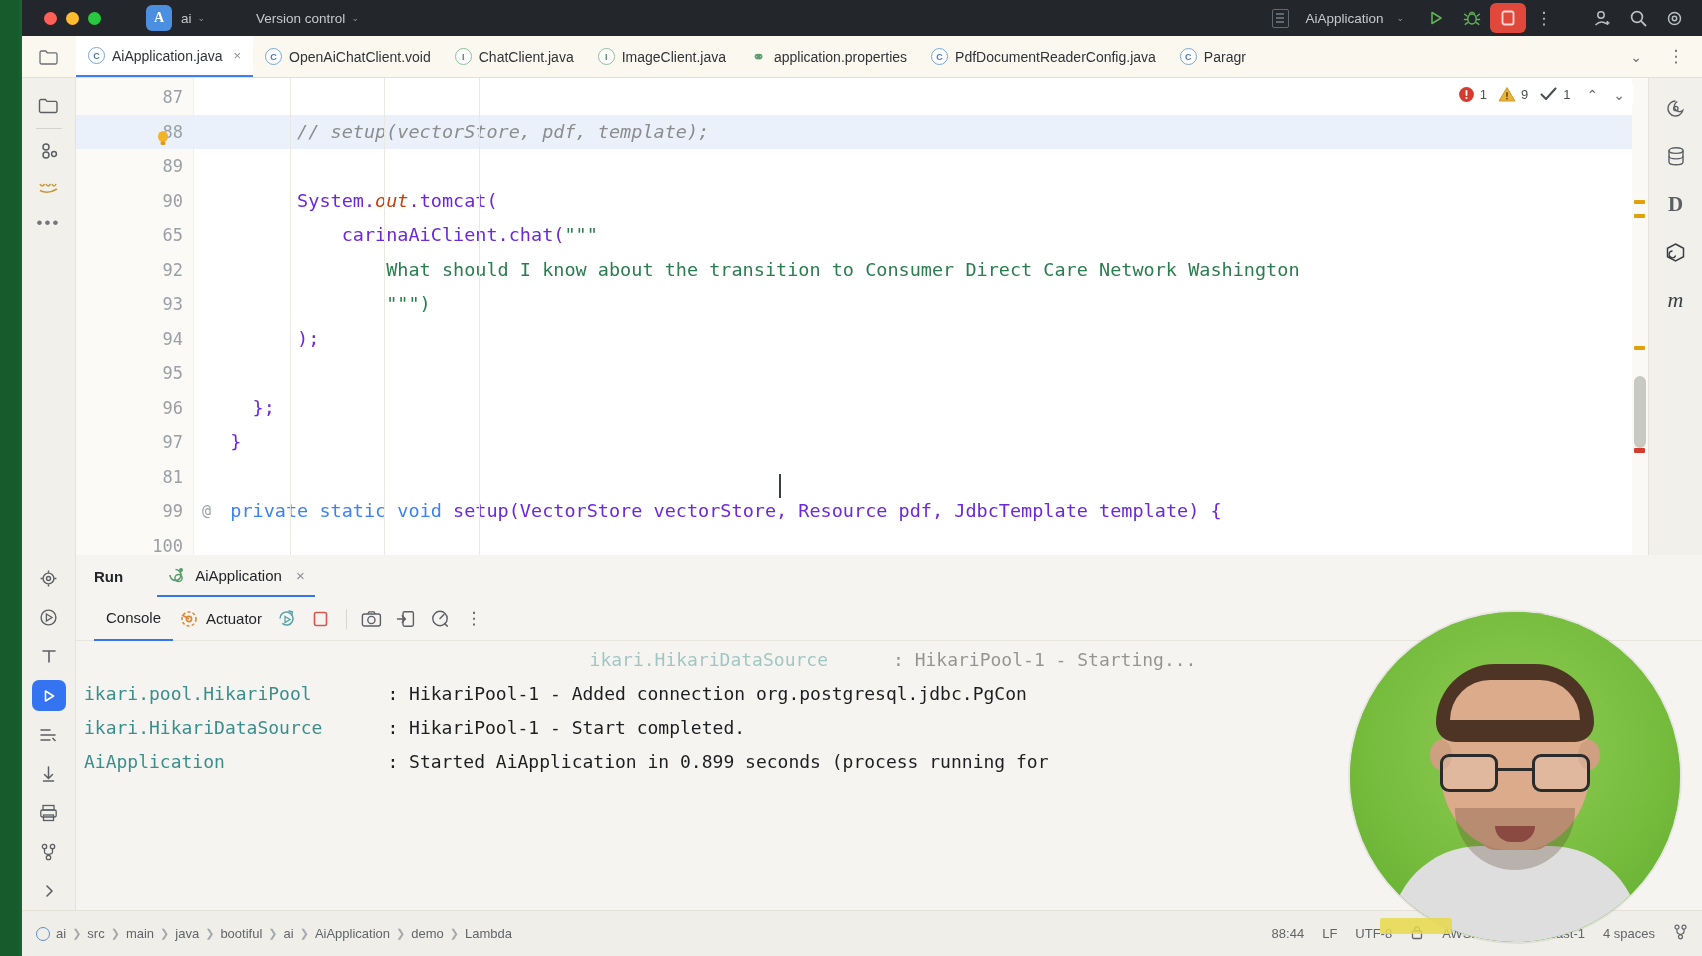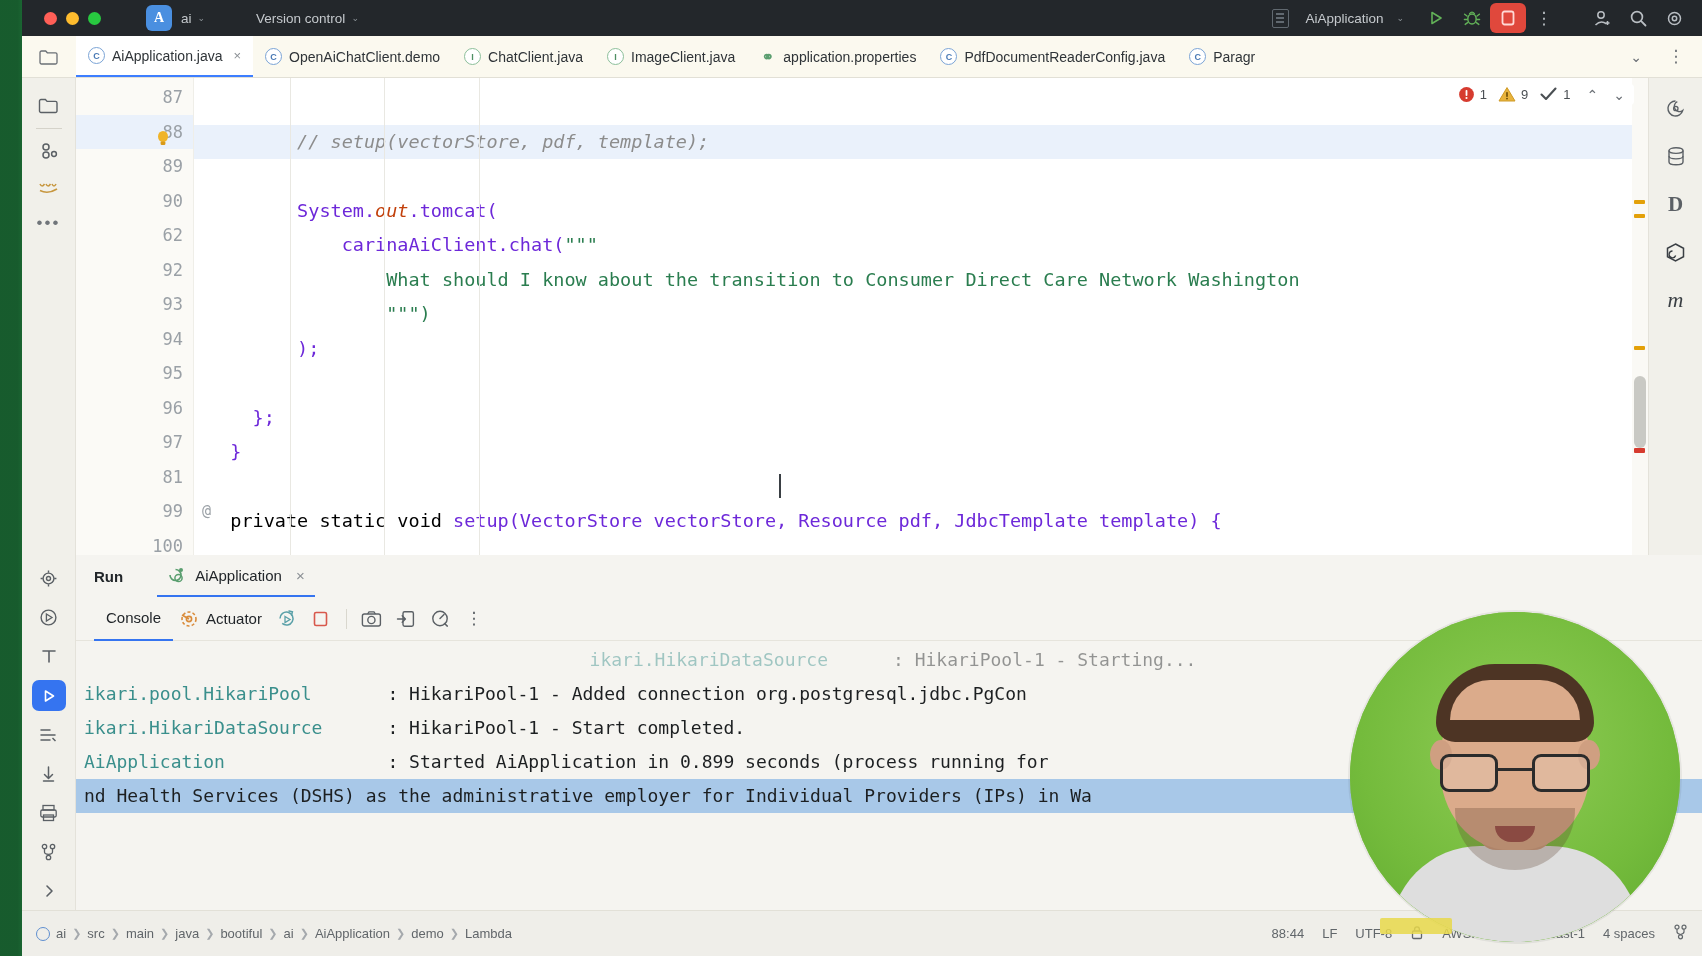--- a/index.html
+++ b/index.html
@@ -75,27 +75,27 @@
   
   .editor{flex:1;position:relative;background:#ffffff;overflow:hidden;}
   .inspect-bar{position:absolute;right:14px;top:6px;display:flex;align-items:center;gap:5px;font-size:13px;color:#555;z-index:6;background:#fff;padding:2px 4px;border-radius:4px;}
   .badge-num{font-size:13px;color:#4a4f53;margin-right:6px;}
   .code-area{position:absolute;inset:0;display:flex;font-family:"DejaVu Sans Mono", monospace;}
   .gutter{width:118px;background:#fbfaf6;padding-top:2px;text-align:right;flex:none;border-right:1px solid #efeee8;}
   .gl{height:34.5px;line-height:34.5px;font-size:17px;color:#9aa0a6;padding-right:10px;position:relative;}
   .gl.hl{background:#eaf1fb;}
   .lamp{position:absolute;left:80px;top:9px;width:14px;height:16px;}
   .fold{position:absolute;right:-18px;top:0;color:#9aa0a6;font-size:15px;}
-  .codecol{flex:1;position:relative;padding-top:12px;overflow:hidden;}
+  .codecol{flex:1;position:relative;padding-top:2px;overflow:hidden;}
   .cl{height:34.5px;line-height:34.5px;font-size:18.5px;white-space:pre;color:#1c1f21;padding-left:14px;}
   .cl.hl{background:#eaf1fb;}
   .indent-guides{position:absolute;left:0;top:0;bottom:0;width:100%;pointer-events:none;}
   .ig{position:absolute;top:0;bottom:0;width:1px;background:#e9e8e2;}
   .cmt{color:#8c8c8c;font-style:italic;}
-  .kw{color:#000000;}
+  .kw{color:#3b82f6;}
   .str{color:#2a7d4f;}
   .fld{color:#c2410c;font-style:italic;}
   .plain{color:#6d28d9;}
   .caret{position:absolute;width:2px;height:24px;background:#3a3f44;}
   .hscroll{position:absolute;left:200px;bottom:6px;width:692px;height:9px;border-radius:5px;background:#c2c2bd;}
   .marker-lane{position:absolute;right:0;top:0;bottom:0;width:16px;background:#faf9f5;}
   .mk{position:absolute;right:3px;width:11px;height:4px;border-radius:1px;}
   .scroll-thumb{position:absolute;right:2px;width:12px;border-radius:6px;background:#c9c9c4;}
 
   
@@ -230,21 +230,21 @@
           </svg>
       </div>
       <div id="tab-list" style="display:flex;align-items:stretch;">
           <div class="tab active">
             <span class="tab-icon j">C</span>
             <span>AiApplication.java</span>
             <span class="x">×</span>
           </div>
           <div class="tab">
             <span class="tab-icon j">C</span>
-            <span>OpenAiChatClient.demo</span>
+            <span>OpenAiChatClient.void</span>
           </div>
           <div class="tab">
             <span class="tab-icon i">I</span>
             <span>ChatClient.java</span>
           </div>
           <div class="tab">
             <span class="tab-icon i">I</span>
             <span>ImageClient.java</span>
           </div>
           <div class="tab">
@@ -321,21 +321,21 @@
 
         <div class="code-area">
           <div class="gutter" id="gutter">
               <div class="gl"><span>87</span></div>
               <div class="gl hl"><span>88</span><span class="lamp"><svg width="14" height="17" viewBox="0 0 14 17">
                     <ellipse cx="7" cy="6.5" rx="5" ry="5.6" fill="#f0b429"></ellipse>
                     <rect x="4.6" y="11.4" width="4.8" height="3.6" rx="1.2" fill="#d99a18"></rect>
                   </svg></span></div>
               <div class="gl"><span>89</span></div>
               <div class="gl"><span>90</span></div>
-              <div class="gl"><span>62</span></div>
+              <div class="gl"><span>65</span></div>
               <div class="gl"><span>92</span></div>
               <div class="gl"><span>93</span></div>
               <div class="gl"><span>94</span></div>
               <div class="gl"><span>95</span></div>
               <div class="gl"><span>96</span></div>
               <div class="gl"><span>97</span></div>
               <div class="gl"><span>81</span></div>
               <div class="gl"><span>99</span><span class="fold">@</span></div>
               <div class="gl"><span>100</span></div>
             </div>
@@ -523,21 +523,20 @@
           <div class="ctool">
             <span style="font-size:17px;color:#5b6065">⋮</span>
           </div>
         </div>
 
         <div class="console-out" id="console-out">
             <div class="co-line dim"><span class="co-logger">ikari.HikariDataSource      </span><span>: HikariPool-1 - Starting...</span></div>
             <div class="co-line"><span class="co-logger">ikari.pool.HikariPool       </span><span>: HikariPool-1 - Added connection org.postgresql.jdbc.PgCon</span></div>
             <div class="co-line"><span class="co-logger">ikari.HikariDataSource      </span><span>: HikariPool-1 - Start completed.</span></div>
             <div class="co-line"><span class="co-logger">AiApplication               </span><span>: Started AiApplication in 0.899 seconds (process running for</span></div>
-            <div class="co-line sel"><span>nd Health Services (DSHS) as the administrative employer for Individual Providers (IPs) in Wa</span></div>
           </div>
       </div>
     </div>
 
     <div class="statusbar">
       <div class="crumbs" id="crumbs">
         <span class="dot-ic"></span>
       <span class="crumb">ai</span>
           <span class="crumb-sep">❯</span>
           <span class="crumb">src</span>

